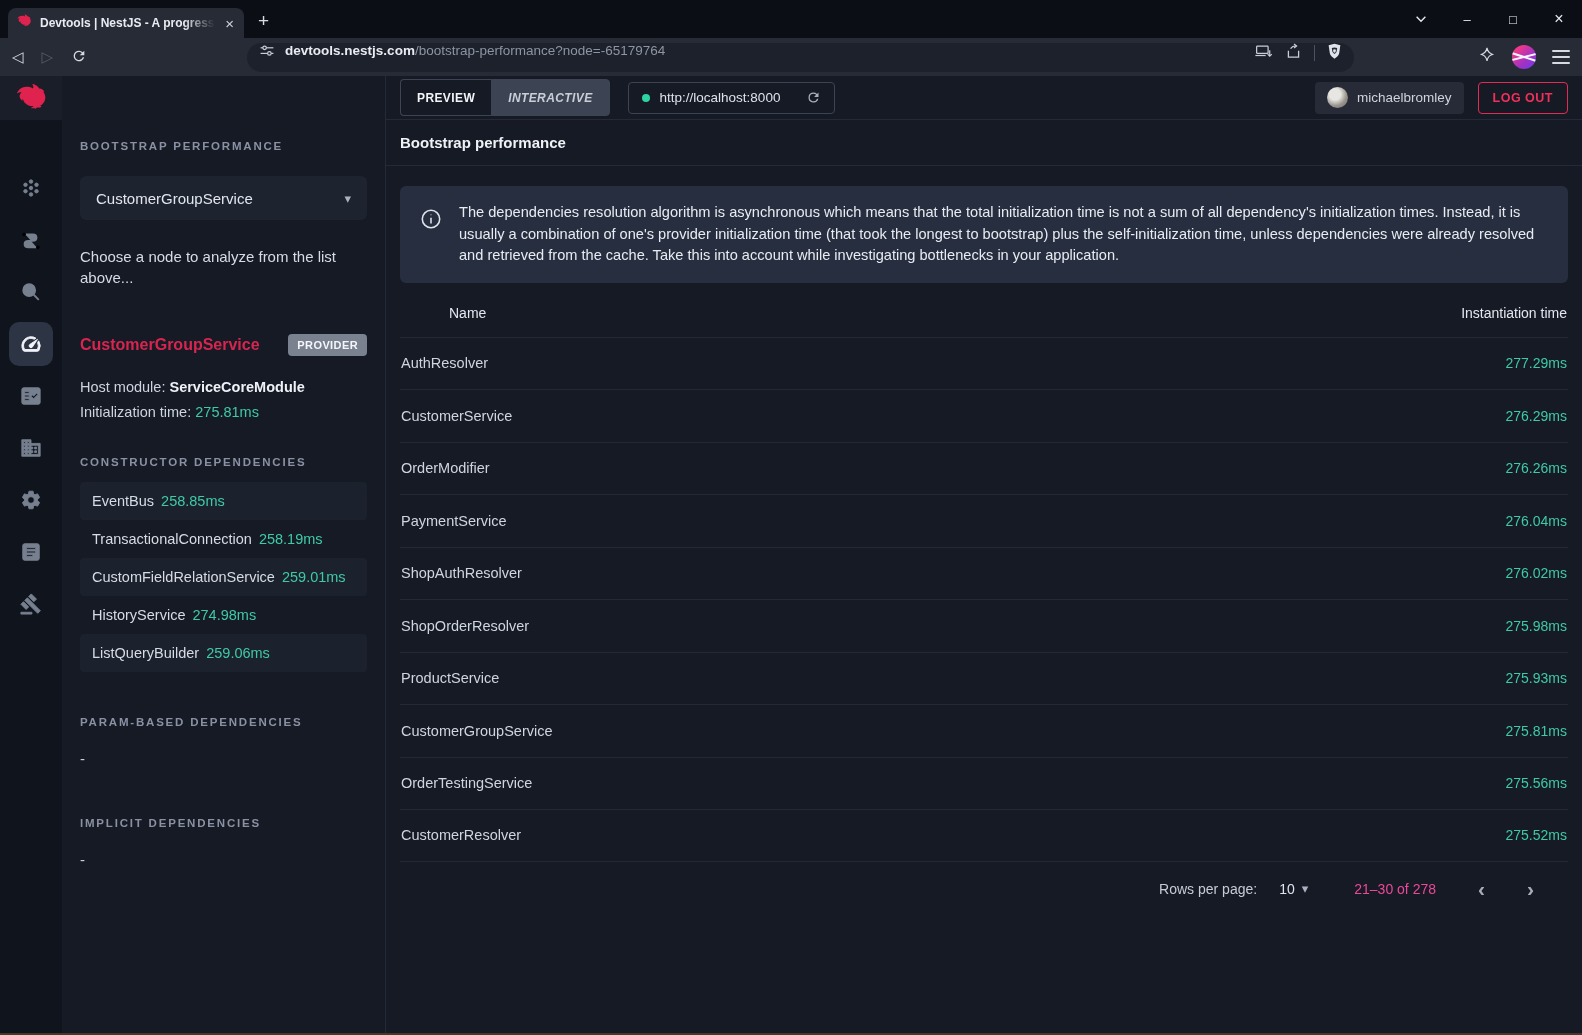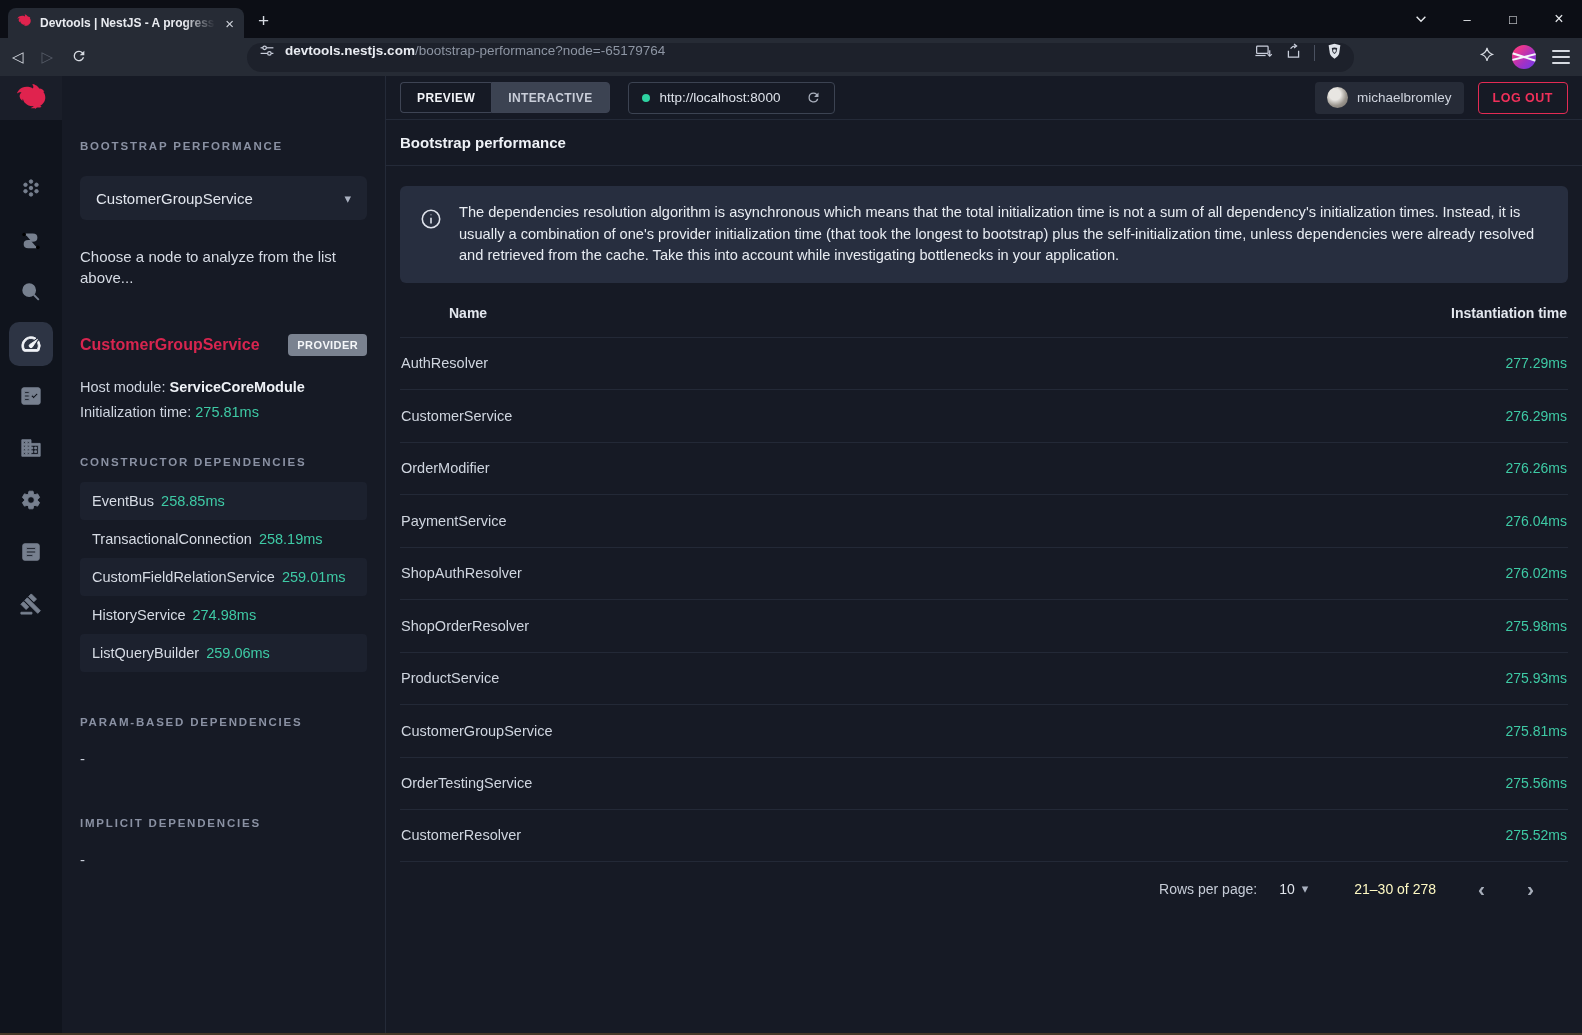--- a/index.html
+++ b/index.html
@@ -77,24 +77,24 @@
   .dep-item:nth-of-type(odd) { background:#1c212e; border-radius:4px; }
   .dep-time { margin-left:7px; }
   .empty-val { margin-top:22px; font-size:15px; color:#c7cdd8; }
   .param-title { margin-top:44px; }
   .implicit-title { margin-top:50px; }
 
   
   .main { flex:1; display:flex; flex-direction:column; min-width:0; }
   .main-topbar { height:44px; display:flex; align-items:center; padding:0 14px; border-bottom:1px solid #242a38; }
   .toggle { display:flex; }
-  .toggle-btn { height:31px; display:flex; align-items:center; padding:0 16px; font-size:12px; font-weight:bold;
+  .toggle-btn { height:37px; display:flex; align-items:center; padding:0 16px; font-size:12px; font-weight:bold;
                 letter-spacing:0.4px; border:1px solid #3e4454; cursor:pointer; }
   .toggle-btn.preview { border-radius:4px 0 0 4px; color:#f2f4f8; border-right:none; }
-  .toggle-btn.interactive { border-radius:0 4px 4px 0; background:#3c4352; color:#c9ced9; }
+  .toggle-btn.interactive { border-radius:0 4px 4px 0; background:#3c4352; color:#c9ced9;font-style:italic; }
   .target-box { margin-left:18px; height:32px; border:1px solid #3c4352; border-radius:4px; display:flex;
                 align-items:center; padding:0 13px; gap:10px; cursor:text;text-align:center; }
   .dot { width:8px; height:8px; border-radius:50%; background:#2ed3a2; }
   .target-url { font-size:13.5px; color:#dde1e9; }
   .refresh-btn { margin-left:16px; display:flex; cursor:pointer; }
   .refresh-btn svg { fill:#aab0bd; }
   .topbar-right { margin-left:auto; display:flex; align-items:center; gap:14px; }
   .user-chip { height:32px; background:#262b37; border-radius:4px; display:flex; align-items:center; gap:9px; padding:0 12px; cursor:pointer; }
   .user-avatar { width:21px; height:21px; border-radius:50%;
       background:radial-gradient(circle at 38% 35%, #e8e6e2 0 30%, #9a958e 60%, #6d6862); }
@@ -106,32 +106,32 @@
   .page-title { font-size:15px; font-weight:bold; color:#eef1f6; }
 
   .main-body { padding:20px 14px 0 14px; }
   .info-banner { background:#272e3f; border-radius:6px; padding:16px 20px; display:flex; gap:17px; align-items:flex-start; }
   .info-icon { flex-shrink:0; margin-top:6px; }
   .info-icon svg { stroke:#dfe3ec; fill:none; }
   .info-text { font-size:14.6px; line-height:21.5px; color:#e8ecf2; max-width:1090px; }
 
   .table { margin-top:6px; }
   .thead { display:flex; justify-content:space-between; align-items:center; height:48px; padding:0 1px; }
-  .th { font-size:14px; font-weight:bold; color:#e3e7ee;padding-left:48px; }
+  .th { font-size:14px; font-weight:normal; color:#e3e7ee;padding-left:48px; }
   .trow { display:flex; justify-content:space-between; align-items:center; height:52.5px;
           border-top:1px solid #232937; padding:0 1px; cursor:pointer; }
   .trow:last-of-type { border-bottom:1px solid #232937; }
   .tname { font-size:14.5px; color:#cfd5df; }
   .ttime { font-size:14px; }
 
   .pagination { height:54px; display:flex; align-items:center; justify-content:flex-end; padding-right:34px; }
   .pg-label { font-size:14px; color:#c6ccd7; }
   .pg-select { display:flex; align-items:center; gap:7px; margin-left:22px; cursor:pointer; }
   .pg-value { font-size:14px; color:#dfe3ea; }
-  .pg-range { font-size:14px; color:#fef9c3; margin-left:46px;text-align:right; }
+  .pg-range { font-size:14px; color:#ec4899; margin-left:46px;text-align:right; }
   .pg-nav { margin-left:42px; color:#a7aeba; font-size:21px; line-height:1; cursor:pointer; font-weight:bold; }
   .pg-nav + .pg-nav { margin-left:42px; }
 </style>
 </head>
 <body>
 
 <div class="titlebar">
   <div class="tab">
     <span>
       <svg width="16" height="16" viewBox="0 0 32 32">

